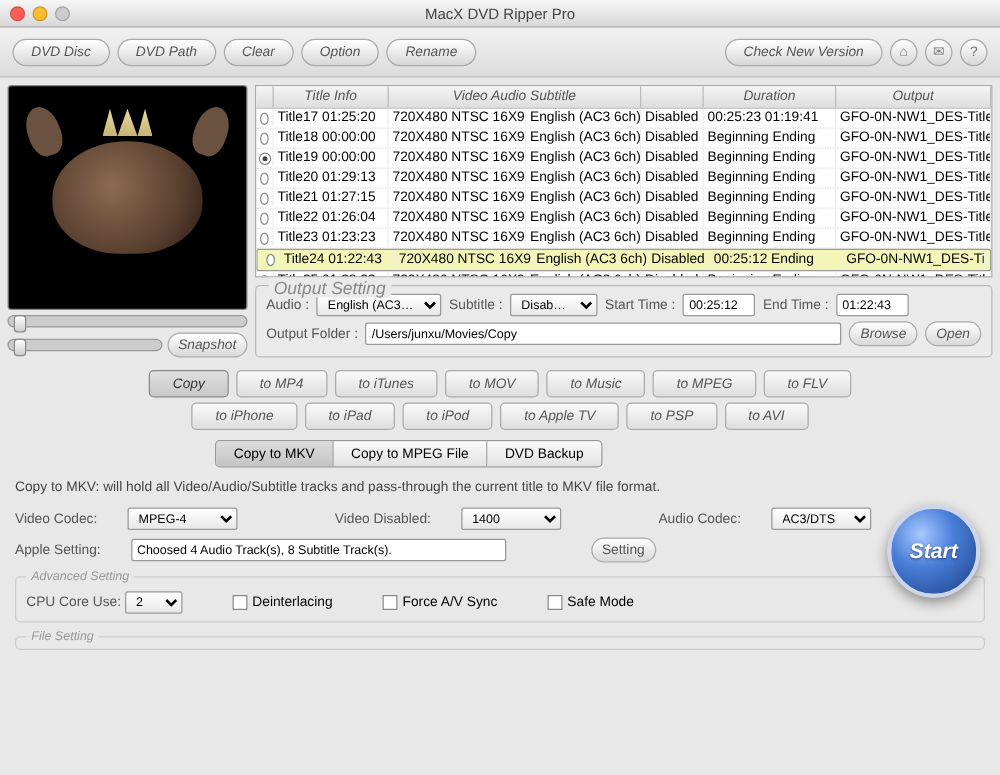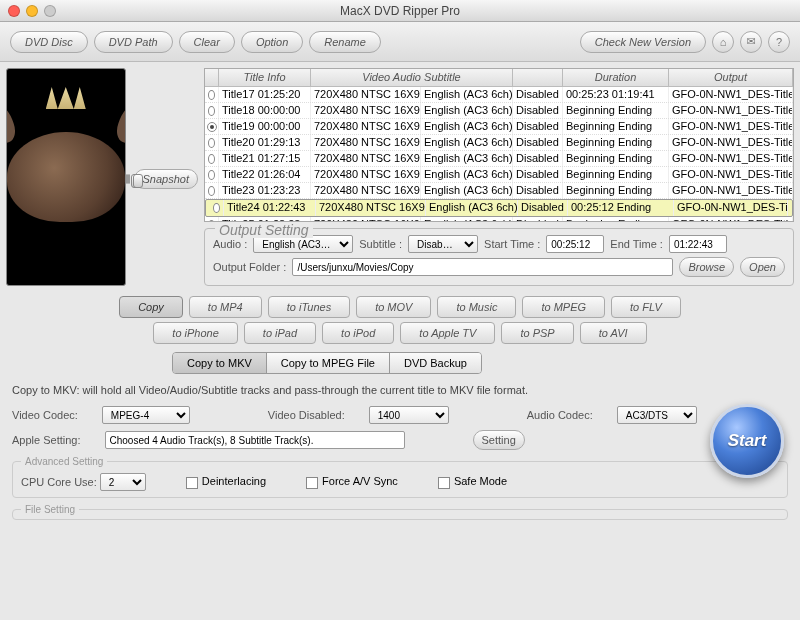--- a/index.html
+++ b/index.html
@@ -8,21 +8,21 @@
 .traffic { display:flex; gap:6px; margin-left:8px; }
 .tl { width:12px; height:12px; border-radius:50%; border:1px solid rgba(0,0,0,0.2); }
 .tl.r{background:#ff5f57}.tl.y{background:#febc2e}.tl.g{background:#ccc}
 .titlebar .t { position:absolute; left:0; right:0; text-align:center; color:#444; font-size:12px; }
 .toolbar { height:40px; background:linear-gradient(#f2f2f2,#dcdcdc); border-bottom:1px solid #bbb; display:flex; align-items:center; padding:0 10px; gap:6px; }
 .pill { height:22px; padding:0 14px; border-radius:11px; background:linear-gradient(#fefefe,#d8d8d8); border:1px solid #aaa; color:#555; display:flex; align-items:center; font-style:italic; cursor:pointer; }
 .pill.sm{padding:0 8px;height:20px;border-radius:10px}
 .circ{width:22px;height:22px;border-radius:50%;background:linear-gradient(#fefefe,#d8d8d8);border:1px solid #aaa;display:flex;align-items:center;justify-content:center;color:#777;cursor:pointer}
 .spacer{flex:1}
 .upper{display:flex;padding:6px;gap:6px;height:230px}
-.preview{width:192px;display:flex;flex-direction:row}
+.preview{width:192px;display:flex;flex-direction:column}
 .video{flex:1;background:#000;border:1px solid #888;border-radius:3px;position:relative;overflow:hidden;display:flex;align-items:center;justify-content:center}
 .video .gp{width:120px;height:90px;background:radial-gradient(circle at 40% 40%, #8b6b52 0%, #5a4030 60%, #2a1a14 100%);border-radius:50% 50% 45% 45%;position:relative}
 .video .gp::before{content:"";position:absolute;left:-20px;top:-28px;width:26px;height:40px;background:#6b5140;border-radius:50% 50% 40% 40%;transform:rotate(-20deg)}
 .video .gp::after{content:"";position:absolute;right:-20px;top:-28px;width:26px;height:40px;background:#6b5140;border-radius:50% 50% 40% 40%;transform:rotate(20deg)}
 .crown{position:absolute;top:18px;left:50%;transform:translateX(-50%);width:40px;height:22px;background:linear-gradient(#e8d8a0,#c9b376);clip-path:polygon(0 100%,15% 0,30% 100%,50% 0,70% 100%,85% 0,100% 100%)}
 .pctrl{display:flex;align-items:center;gap:4px;margin-top:4px}
 .slider{flex:1;height:10px;background:#ccc;border:1px solid #999;border-radius:5px;position:relative}
 .slider::after{content:"";position:absolute;left:4px;top:-1px;width:8px;height:12px;background:linear-gradient(#fff,#ccc);border:1px solid #888;border-radius:3px}
 .rightcol{flex:1;display:flex;flex-direction:column;min-width:0}
 .grid{flex:1;border:1px solid #aaa;background:#fff;overflow:hidden;font-size:10px}
@@ -48,21 +48,21 @@
 .tab.on{background:linear-gradient(#e0e0e0,#c8c8c8);border-color:#888;color:#333}
 .lower{padding:8px 12px;position:relative}
 .segment{display:inline-flex;border:1px solid #999;border-radius:4px;overflow:hidden}
 .segment div{padding:4px 14px;background:linear-gradient(#fafafa,#e2e2e2);border-right:1px solid #999;cursor:pointer}
 .segment div:last-child{border-right:none}
 .segment div.on{background:linear-gradient(#dcdcdc,#c4c4c4)}
 .desc{margin:10px 0;color:#444}
 .opts{display:flex;gap:24px;align-items:center;margin:6px 0}
 .startbtn{position:absolute;right:16px;bottom:50px;width:74px;height:74px;border-radius:50%;background:radial-gradient(circle at 35% 30%,#a8c8ff 0%,#4a7fd8 40%,#1a3f88 100%);border:3px solid #ccd6e8;box-shadow:0 4px 10px rgba(0,0,0,0.4);display:flex;align-items:center;justify-content:center;color:#fff;font-size:17px;font-weight:bold;font-style:italic;text-shadow:0 1px 2px rgba(0,0,0,0.5);cursor:pointer}
 fieldset{border:1px solid #ccc;border-radius:4px;padding:6px 8px;margin-top:6px}
-legend{color:#999;font-size:10px;padding:0 4px}
+legend{color:#999;font-style:italic;font-size:10px;padding:0 4px}
 .cb{width:12px;height:12px;border:1px solid #888;background:#fff;display:inline-block;vertical-align:middle;margin-right:4px}
 </style>
 </head>
 <body>
 
 <div class="titlebar">
   <div class="traffic">
     <div class="tl r"></div>
     <div class="tl y"></div>
     <div class="tl g"></div>

